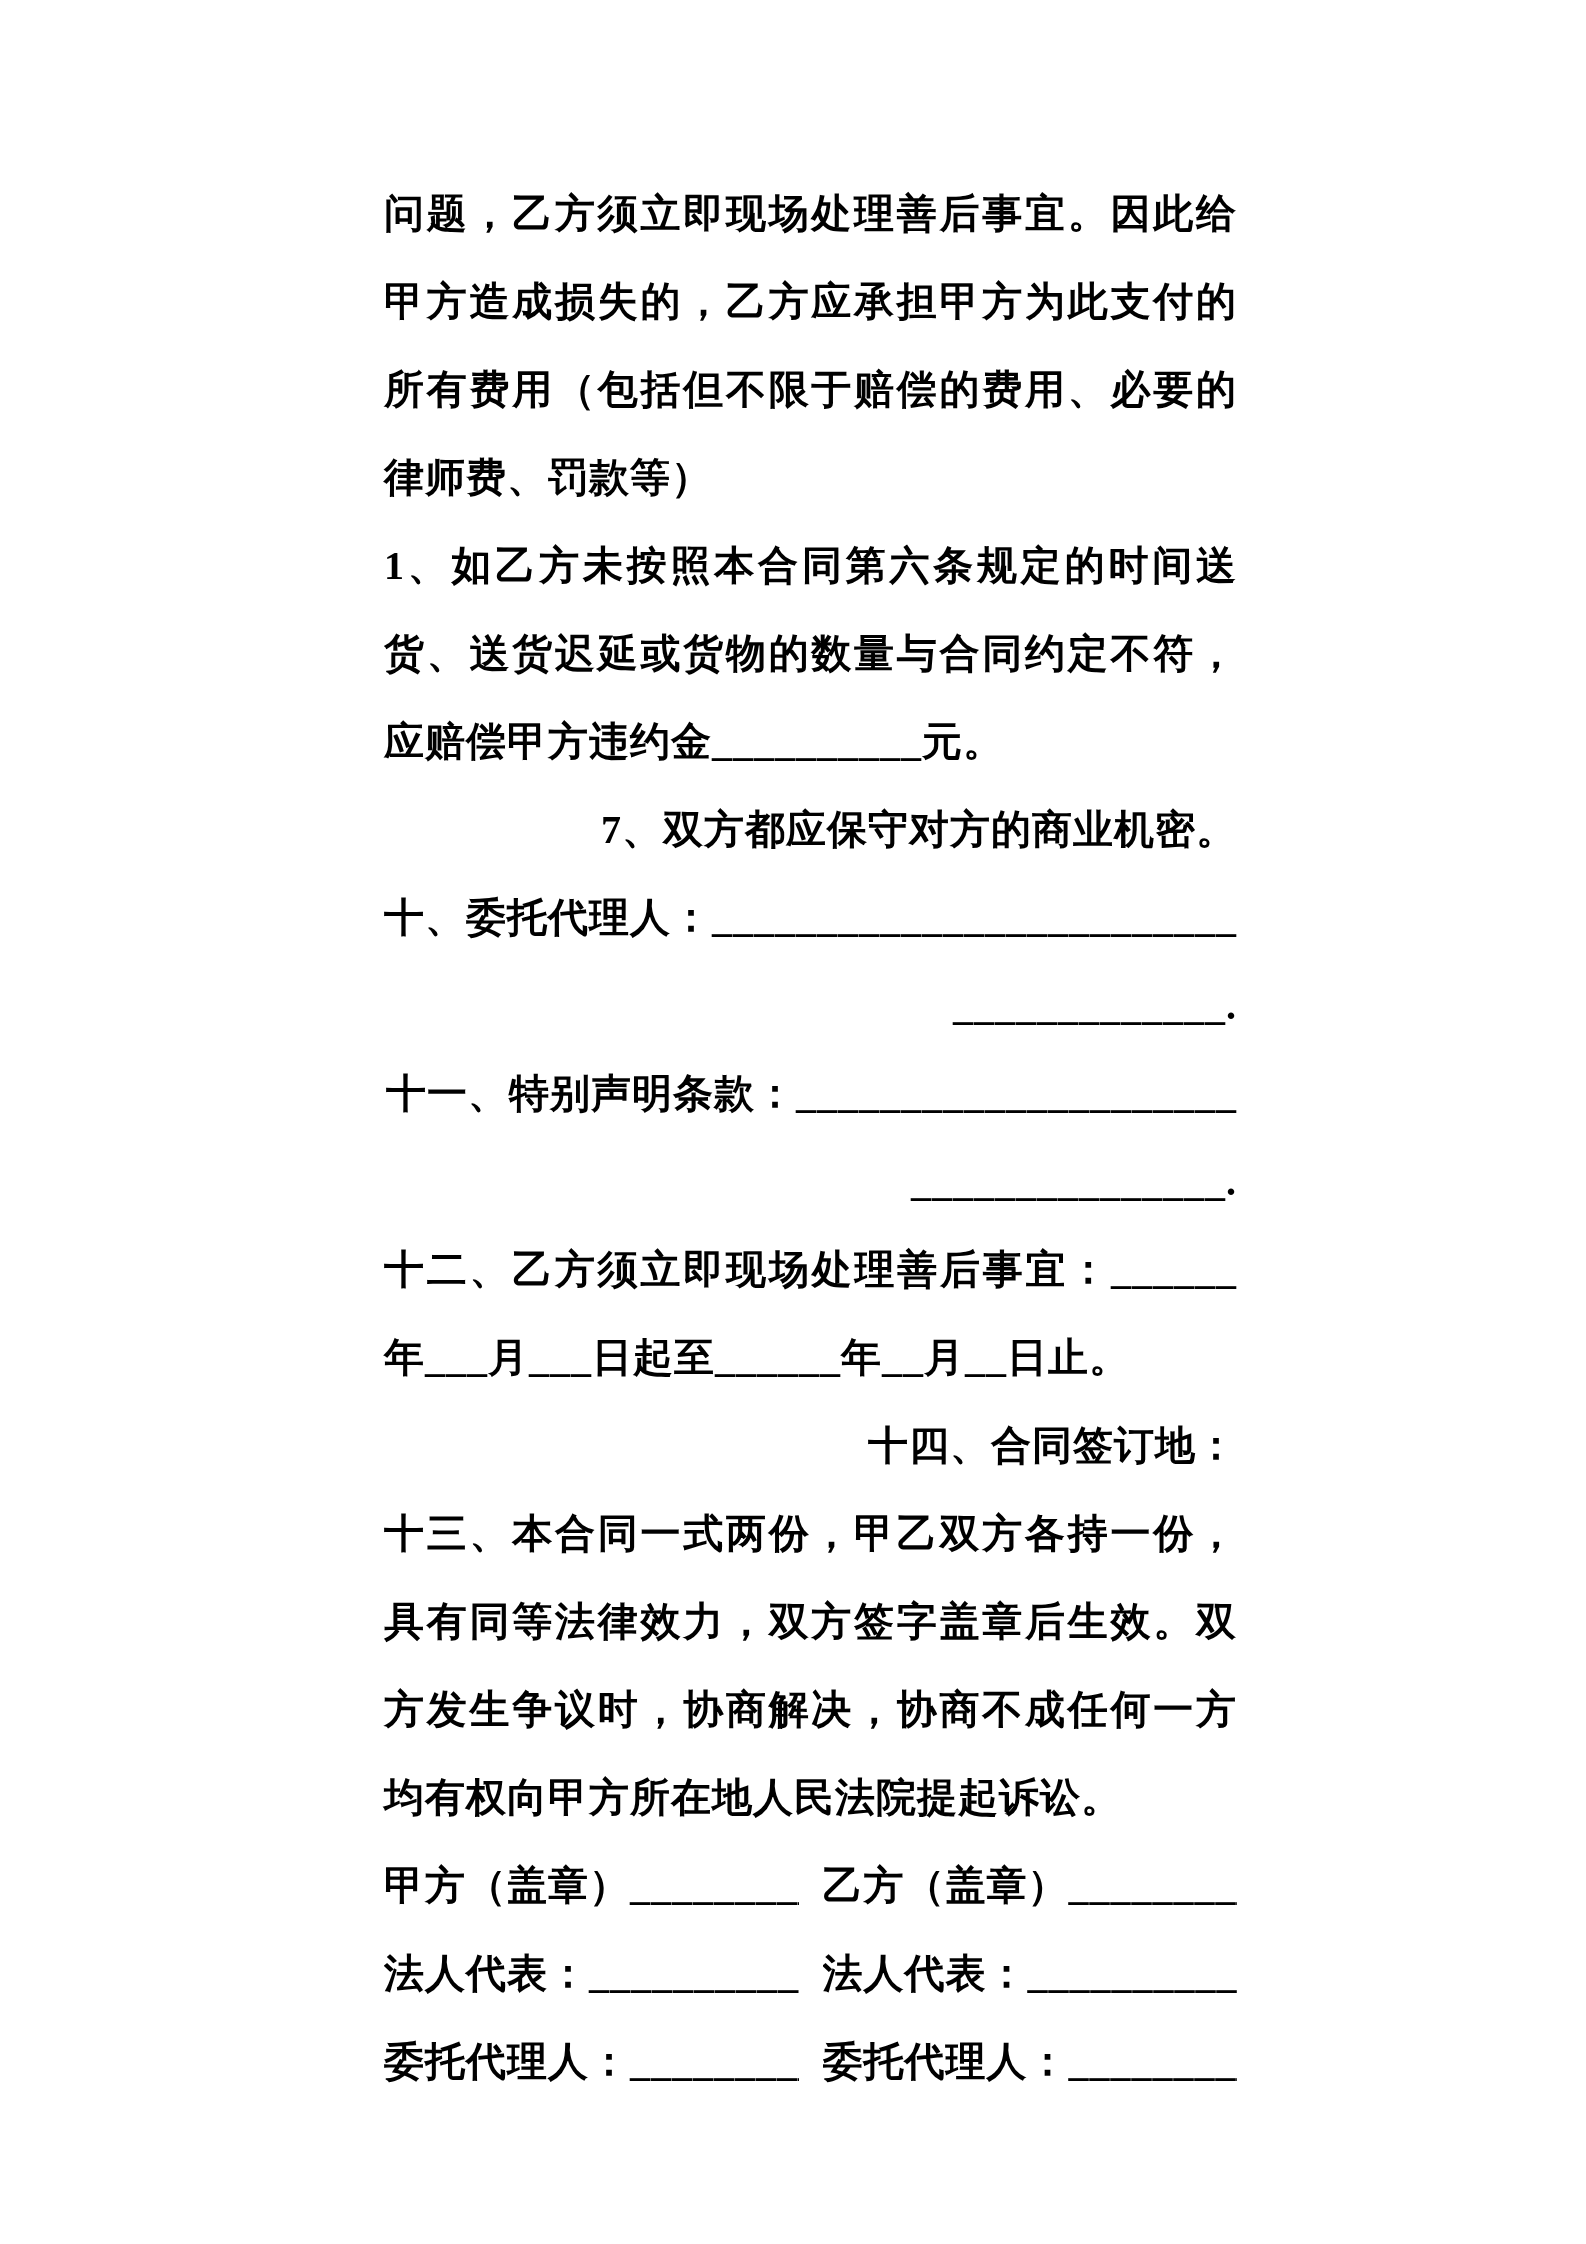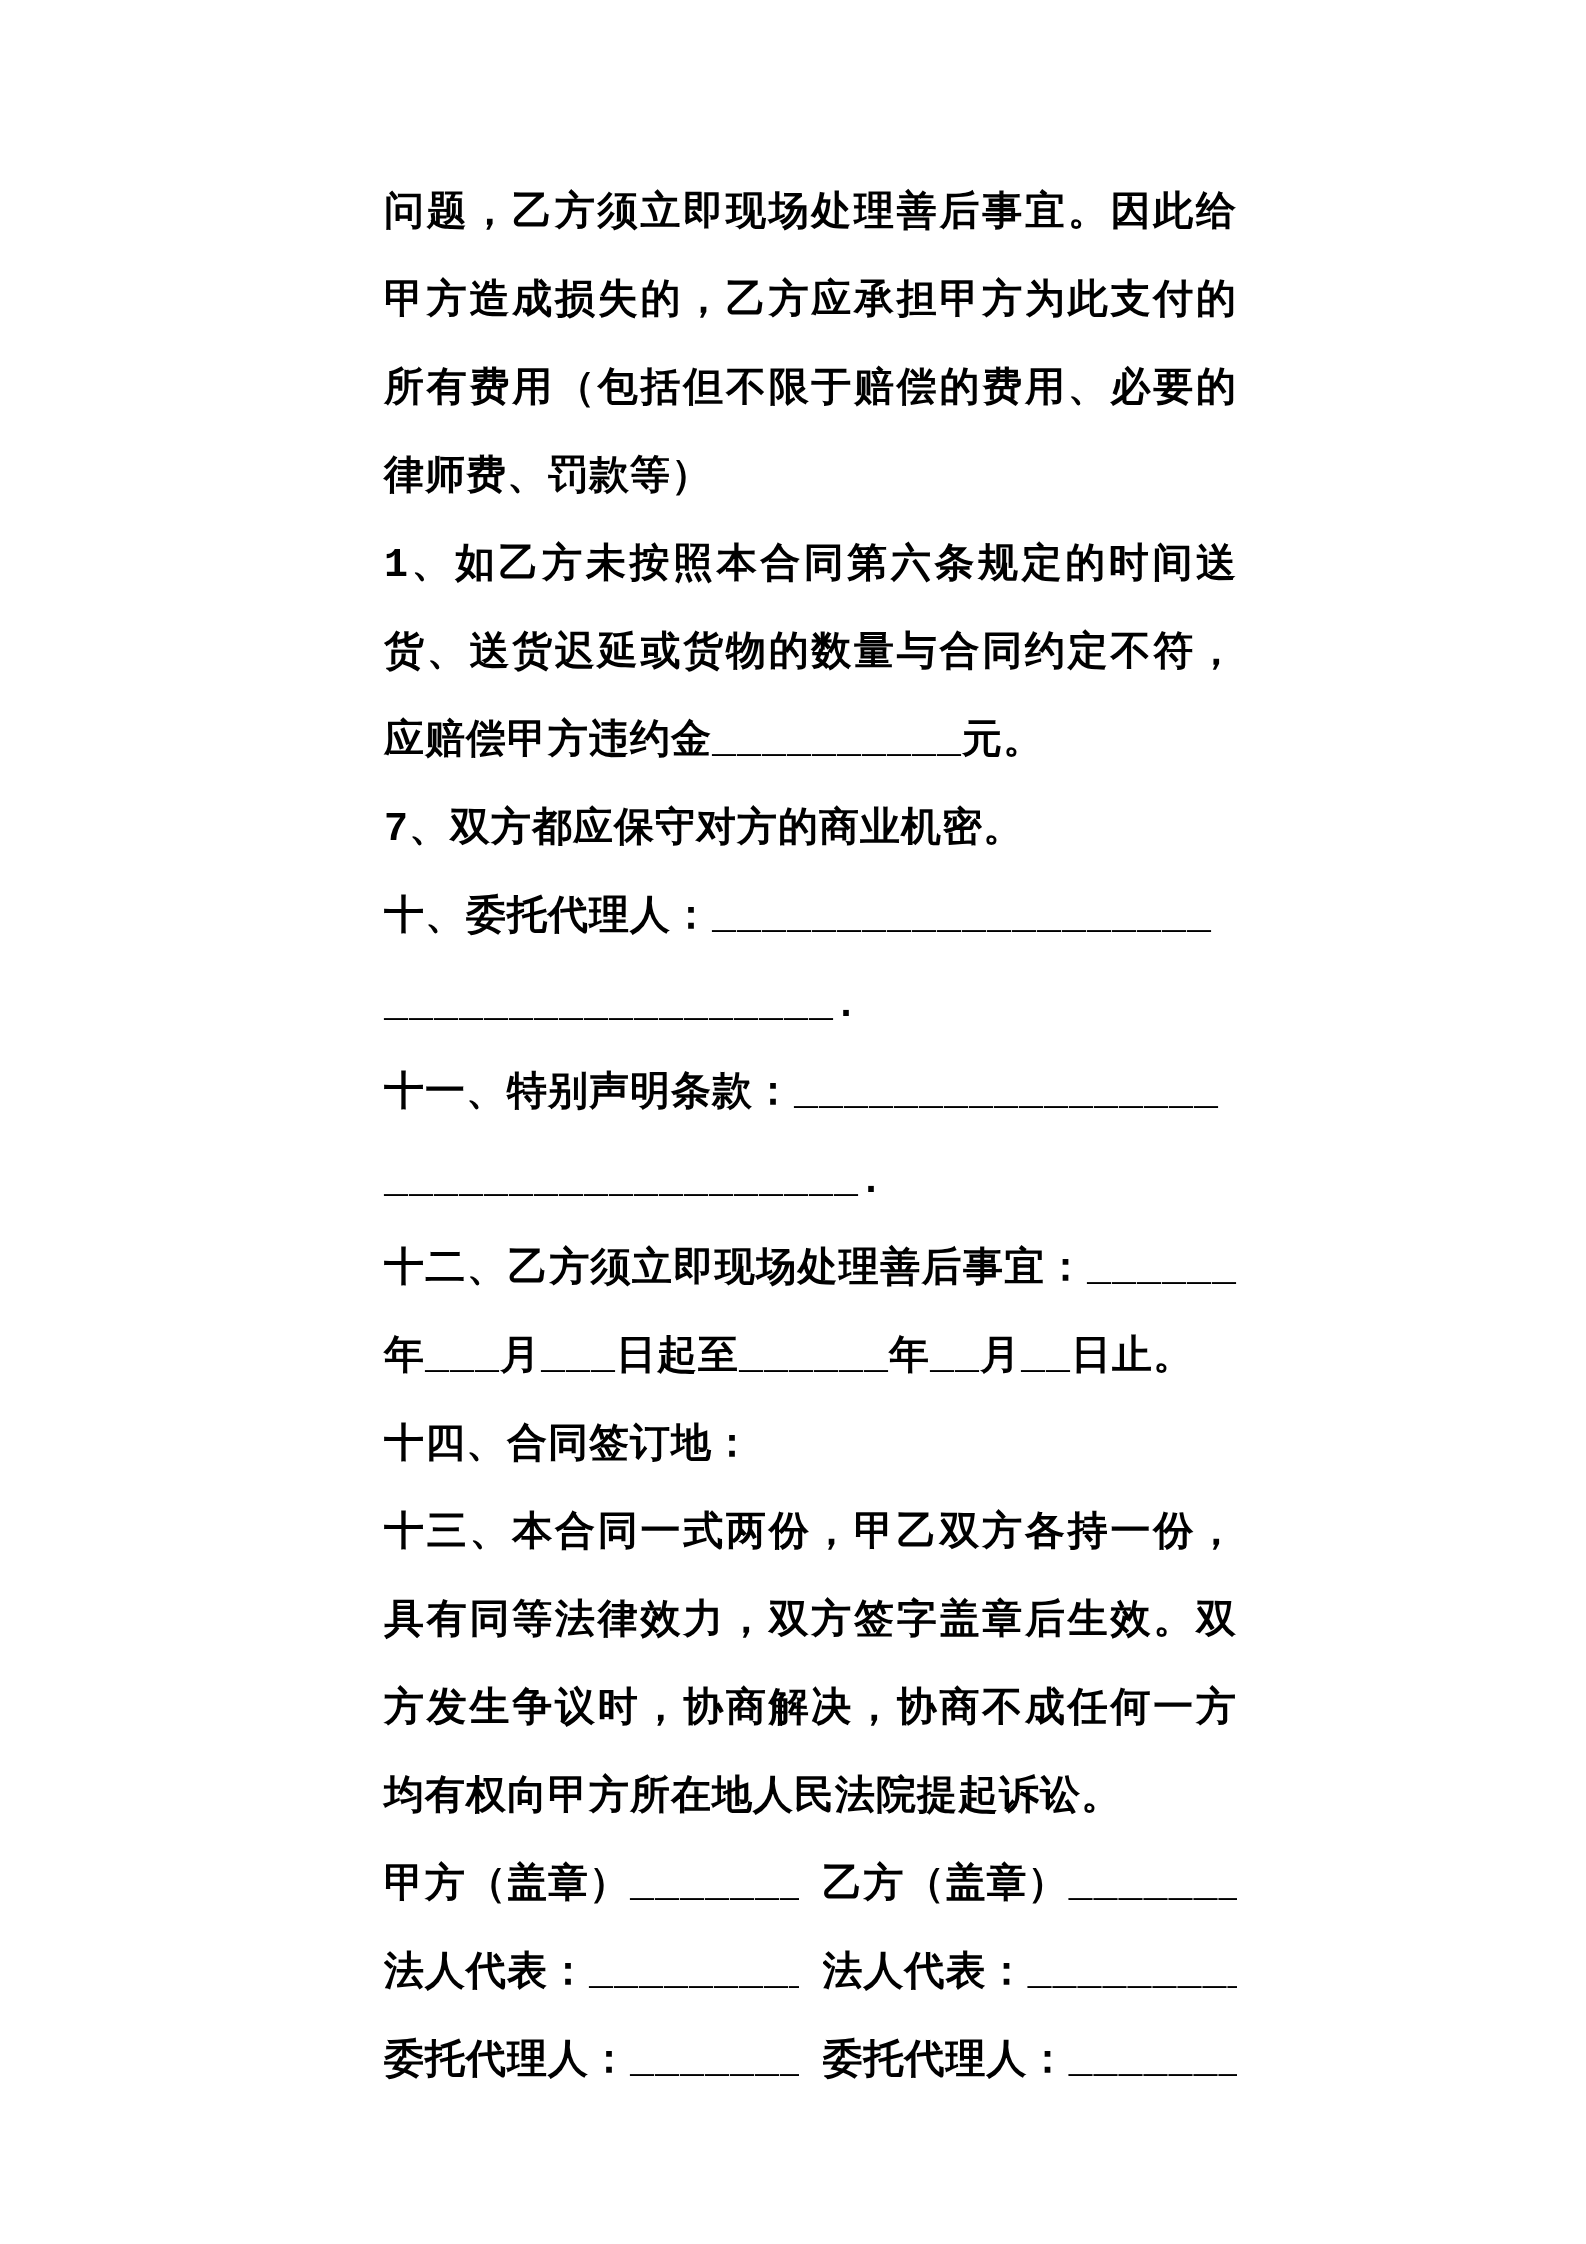--- a/index.html
+++ b/index.html
@@ -10,39 +10,39 @@
   }
   .page {
     position: relative;
     width: 1308px;
     height: 2244px;
     margin: 0 auto;
     background: #ffffff;
     box-sizing: border-box;
     padding: 170px 210px 0 245px;
     color: #000000;
-    font-family: Liberation Mono, monospace;
+    font-family: Liberation Serif, serif;
     font-weight: 600;
     overflow: hidden;
   }
   .contract-body {
     width: 100%;
   }
   .para {
     margin: 0;
     font-size: 40px;
     line-height: 88px;
     text-align: justify;
     text-justify: inter-ideograph;
     letter-spacing: 1px;
     word-break: break-all;
     color: #000000;
   }
   .para.single {
-    text-align: left;
+    text-align: right;
   }
   .sig-section {
     width: 100%;
   }
   .sig-row {
     display: grid;
     grid-template-columns: 1fr 1fr;
     column-gap: 24px;
     width: 100%;
   }

